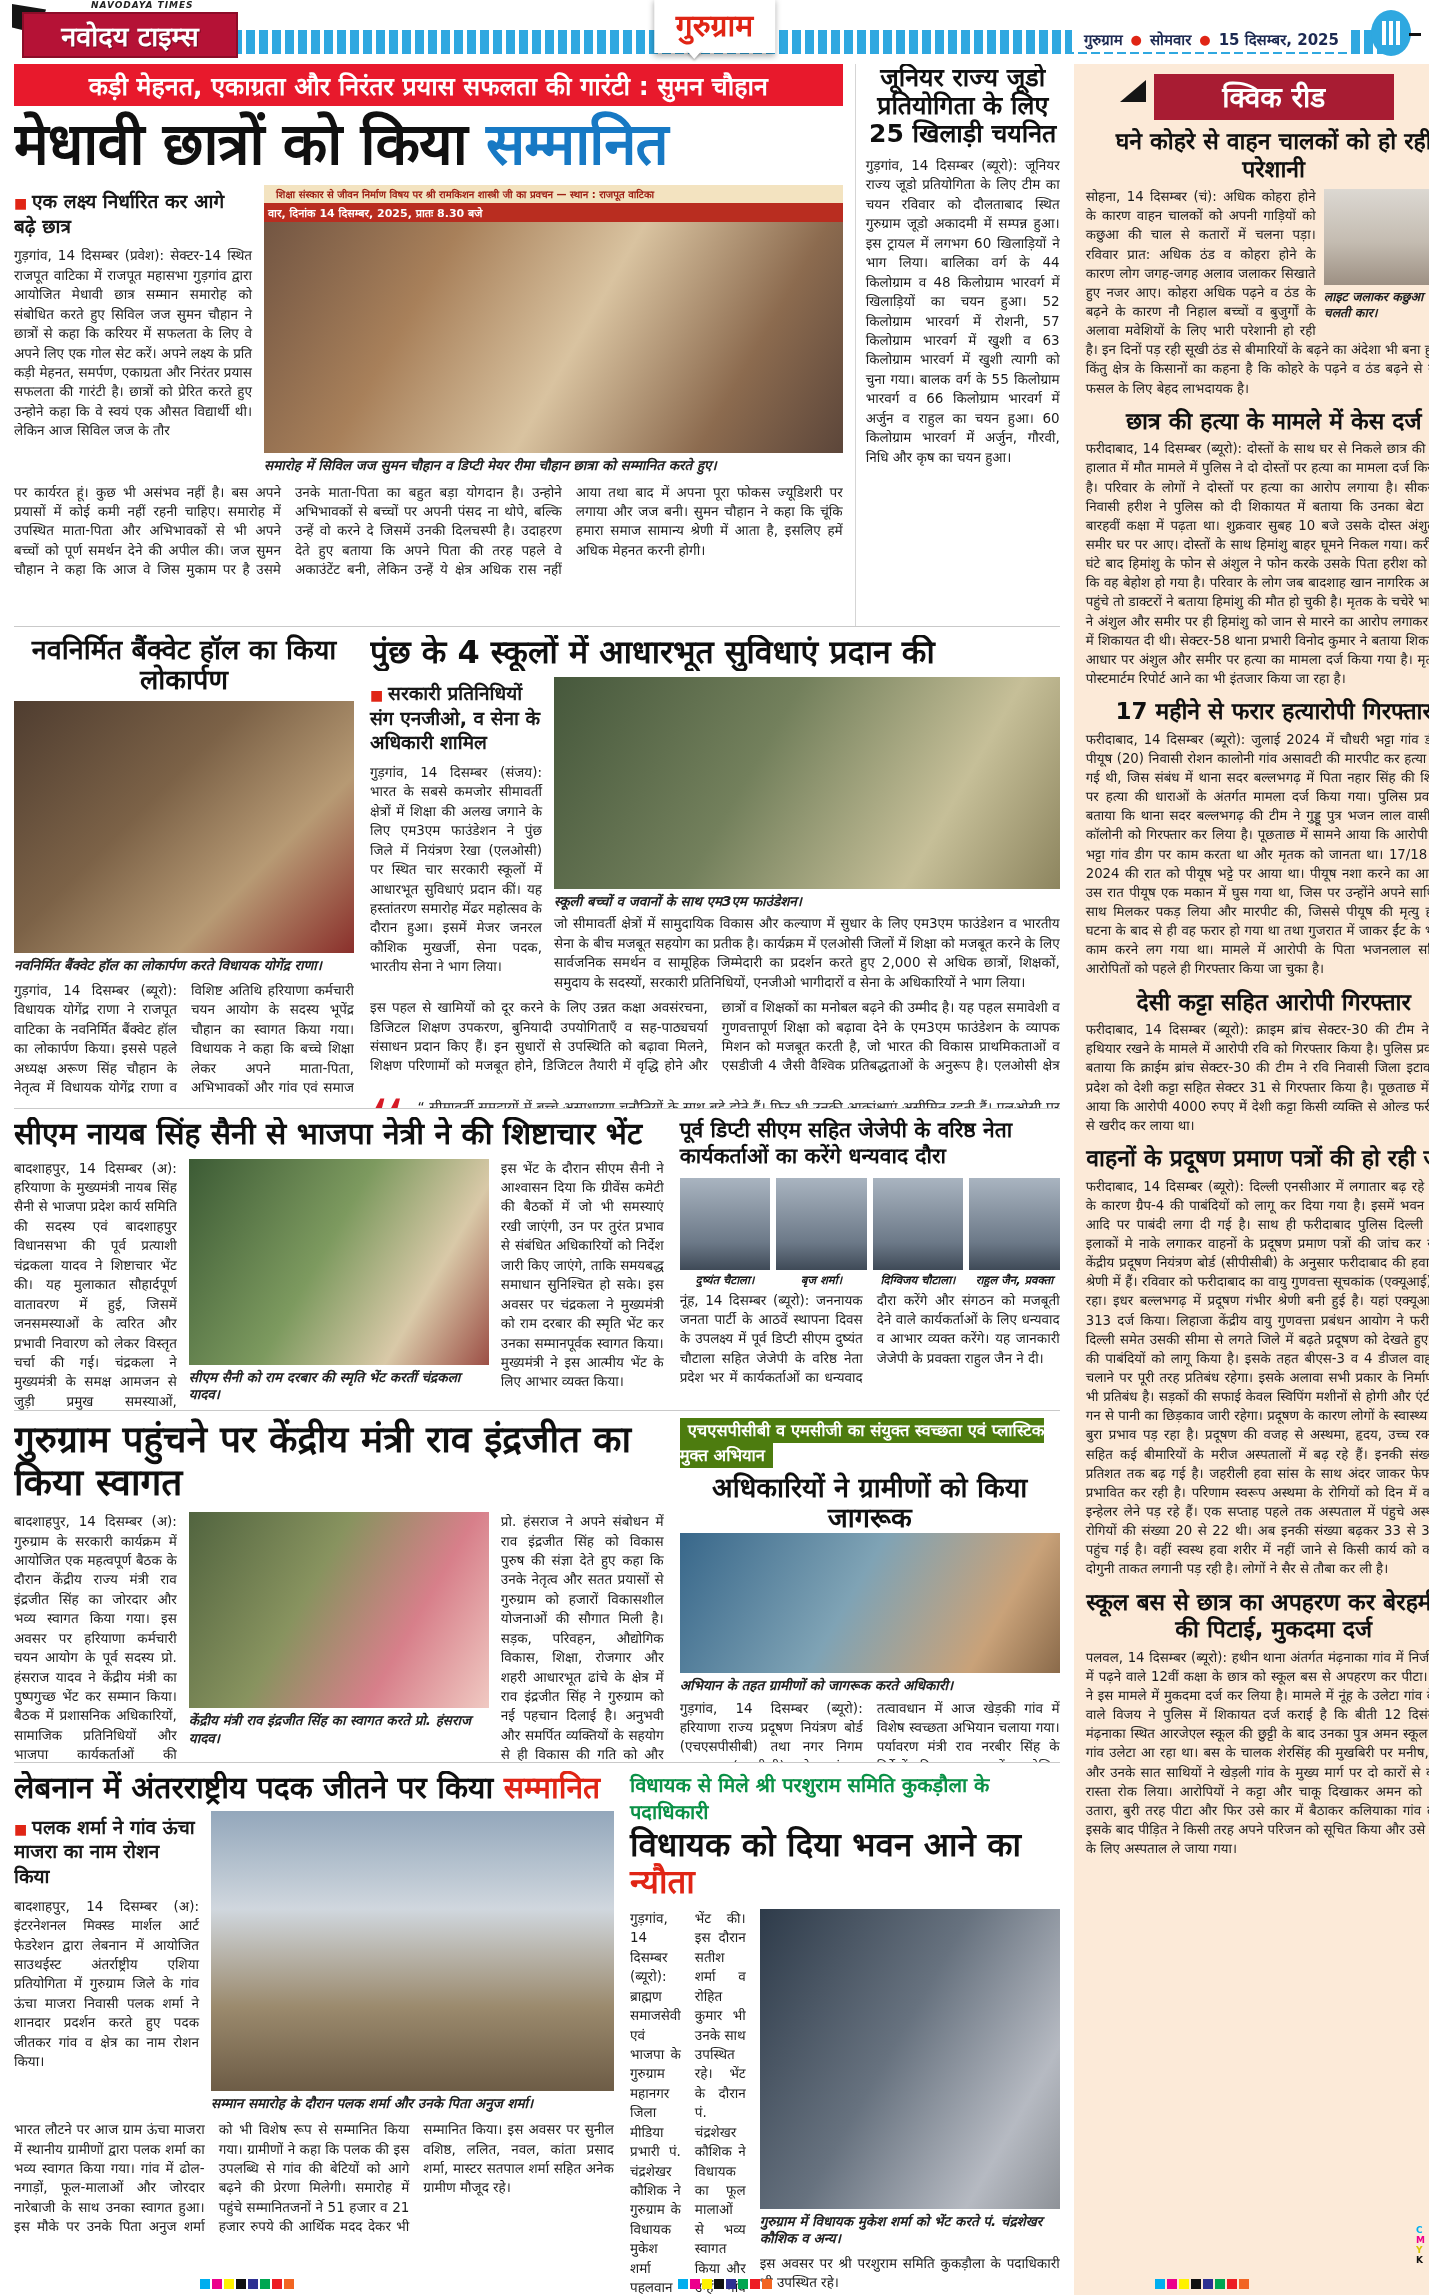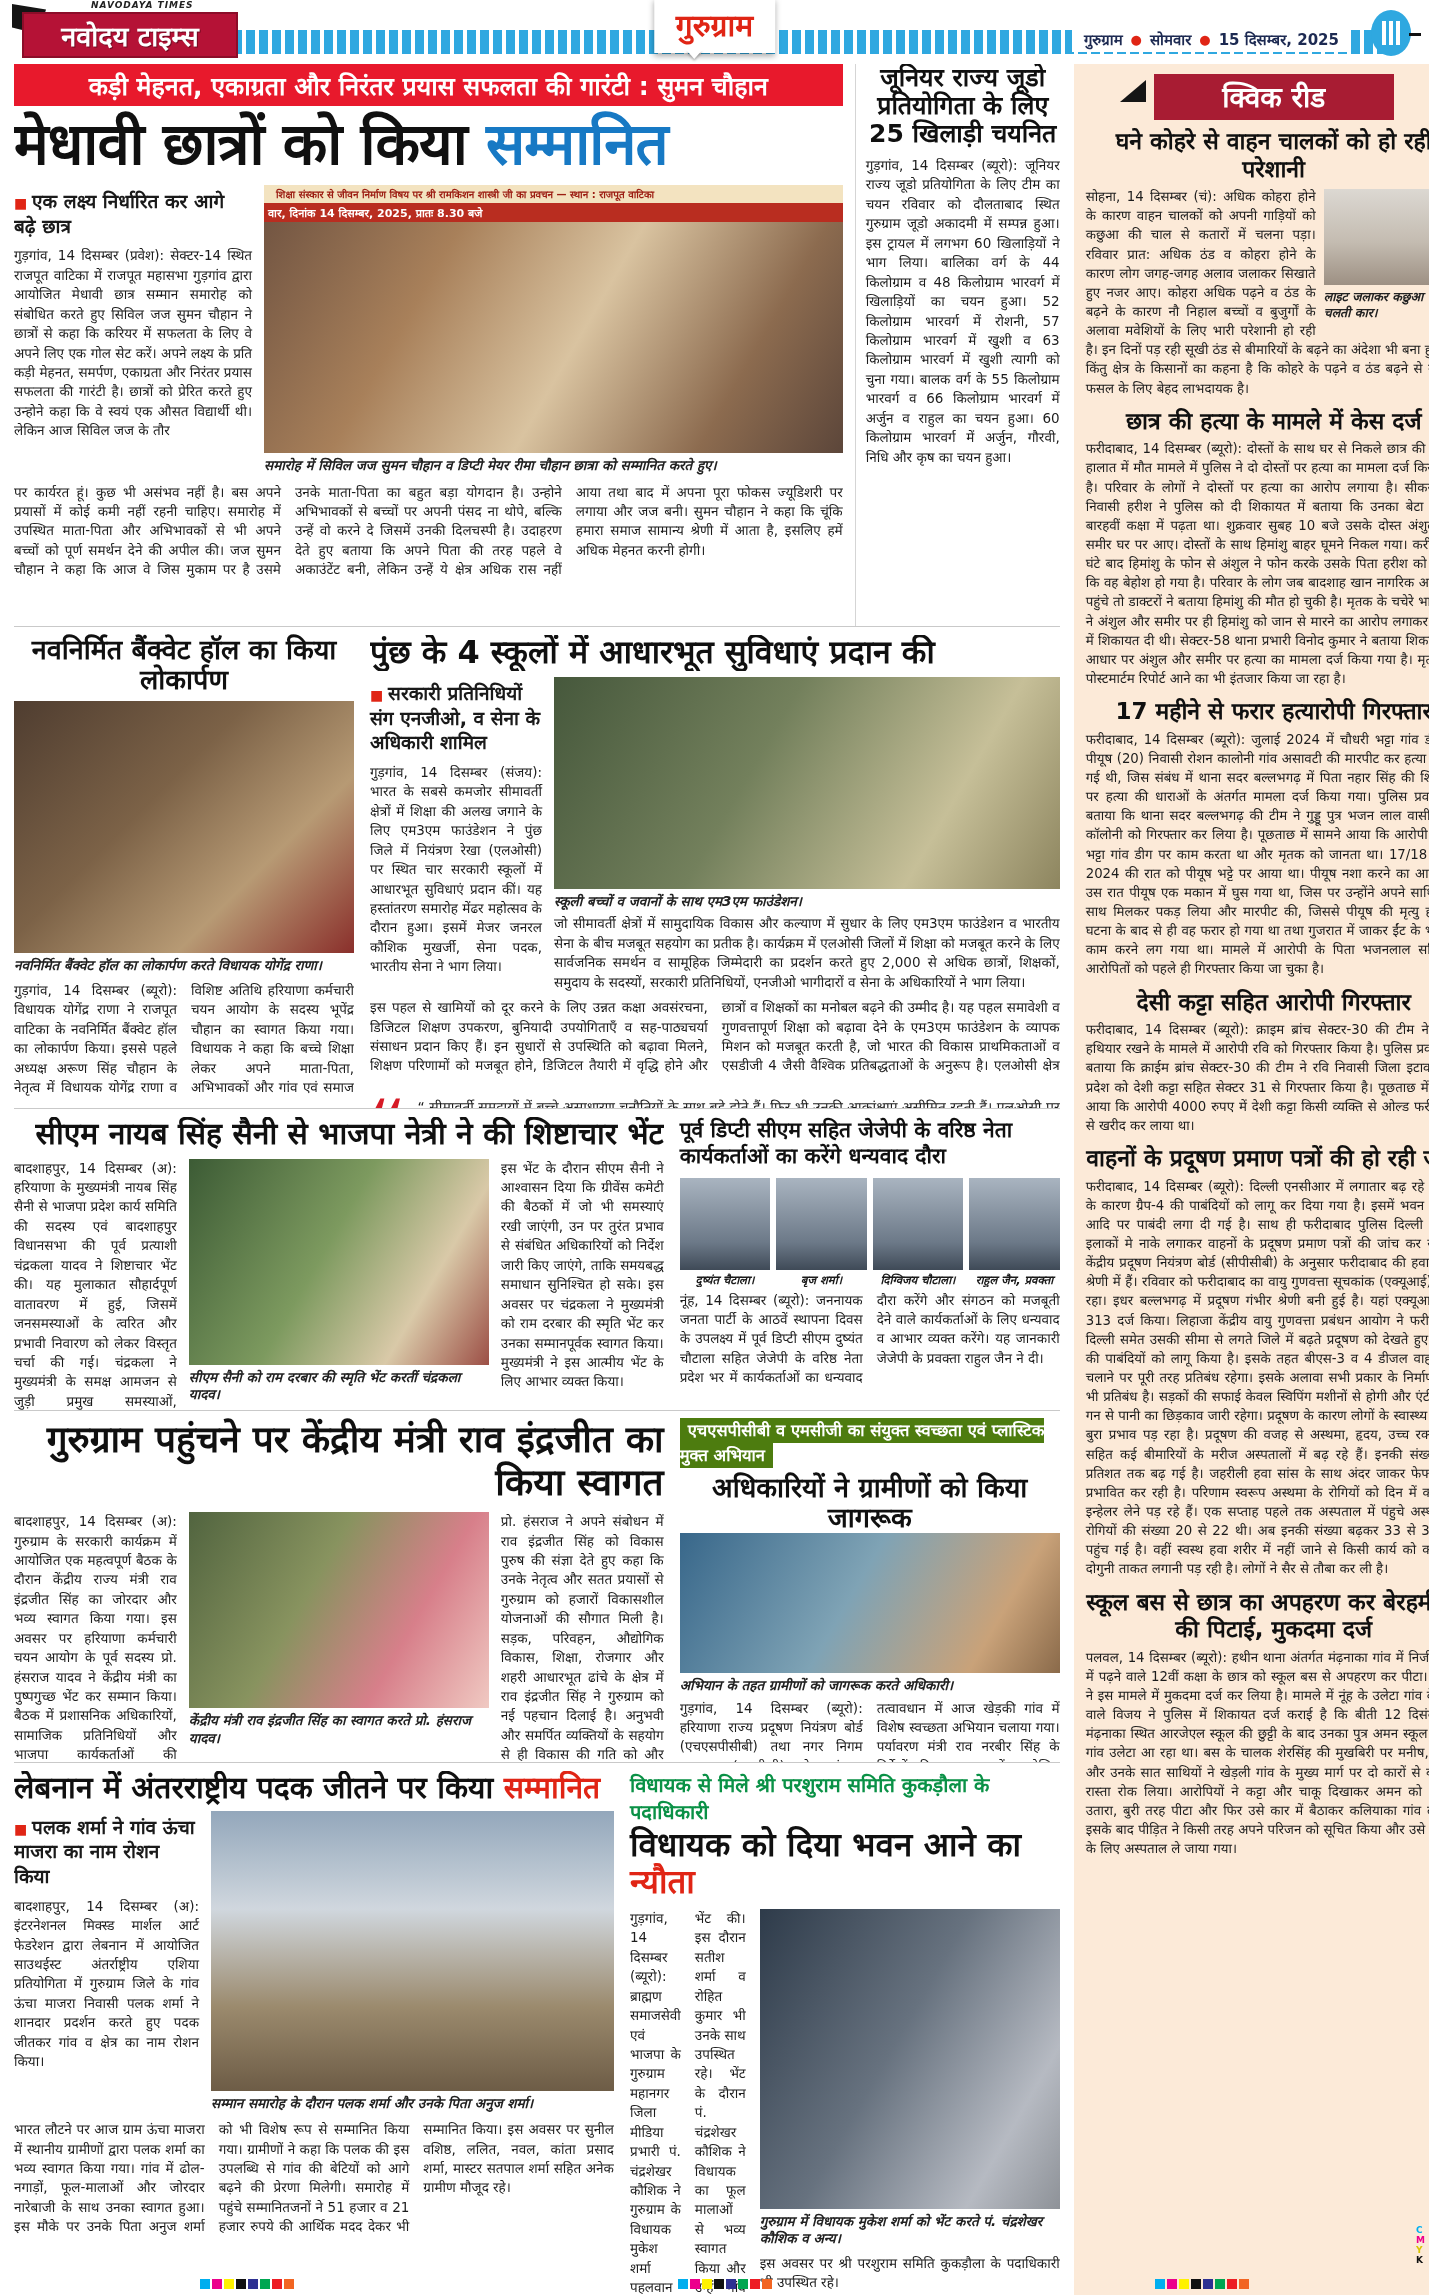--- a/index.html
+++ b/index.html
@@ -82,33 +82,33 @@
   .poonch-mid { display:flex; gap:12px; }
   .poonch-left { width:172px; flex:none; }
   .poonch-photo { height:212px; }
   .poonch-rest { margin-top:6px; height:92px; overflow:hidden; }
   .quote-row { display:flex; gap:10px; margin-top:8px; align-items:flex-start; }
   .quote-mark { color:#d61a26; font-size:64px; line-height:.8; flex:none; font-weight:bold; }
   .quote-txt { font-size:14px; font-weight:500; line-height:1.4; text-align:justify; }
 
   
   .row3 { display:grid; grid-template-columns:1fr 380px; gap:16px; height:302px; }
-  .cm-hl { font-size:30px; white-space:nowrap; overflow:hidden; text-align:right; margin-bottom:8px; }
+  .cm-hl { font-size:30px; white-space:nowrap; overflow:hidden; text-align:left; margin-bottom:8px; }
   .tri-flex { display:flex; gap:12px; }
   .tri-flex .sidecol { flex:1; overflow:hidden; }
   .mid-photo-wrap { width:300px; flex:none; }
   .cm-photo { height:206px; }
   .jjp-hl { font-size:21px; text-align:left; line-height:1.25; margin-bottom:8px; }
   .portraits { display:flex; gap:6px; margin-bottom:4px; }
   .portraits figure { flex:1; }
   .portraits .photo { height:92px; }
   .portraits figcaption { font-size:11.5px; font-style:italic; font-weight:bold; text-align:center; margin-top:2px; white-space:nowrap; overflow:hidden; }
   .jjp-body { height:108px; overflow:hidden; }
   .row4 { display:grid; grid-template-columns:1fr 380px; gap:16px; height:352px; }
-  .rao-hl { font-size:37px; text-align:right; line-height:1.15; margin-bottom:8px; }
+  .rao-hl { font-size:37px; text-align:left; line-height:1.15; margin-bottom:8px; }
   .rao-photo { height:196px; }
   .clean-hl { font-size:27px; text-align:center; margin:4px 0 0; }
   .clean-photo { height:140px; margin-bottom:2px; }
   .clean-body { margin-top:4px; height:86px; overflow:hidden; }
 
   
   .quickread { background:#fcead8; padding:10px 12px; overflow:hidden; position:relative; }
   .qr-head { position:relative; background:#a81c33; color:#fff; font-size:28px; font-weight:bold; text-align:center;
     width:240px; margin:0 auto 8px; padding:3px 0 5px; }
   .qr-flag { position:absolute; left:-34px; top:6px; width:0; height:0; border-left:26px solid transparent; border-bottom:22px solid #151515; }

